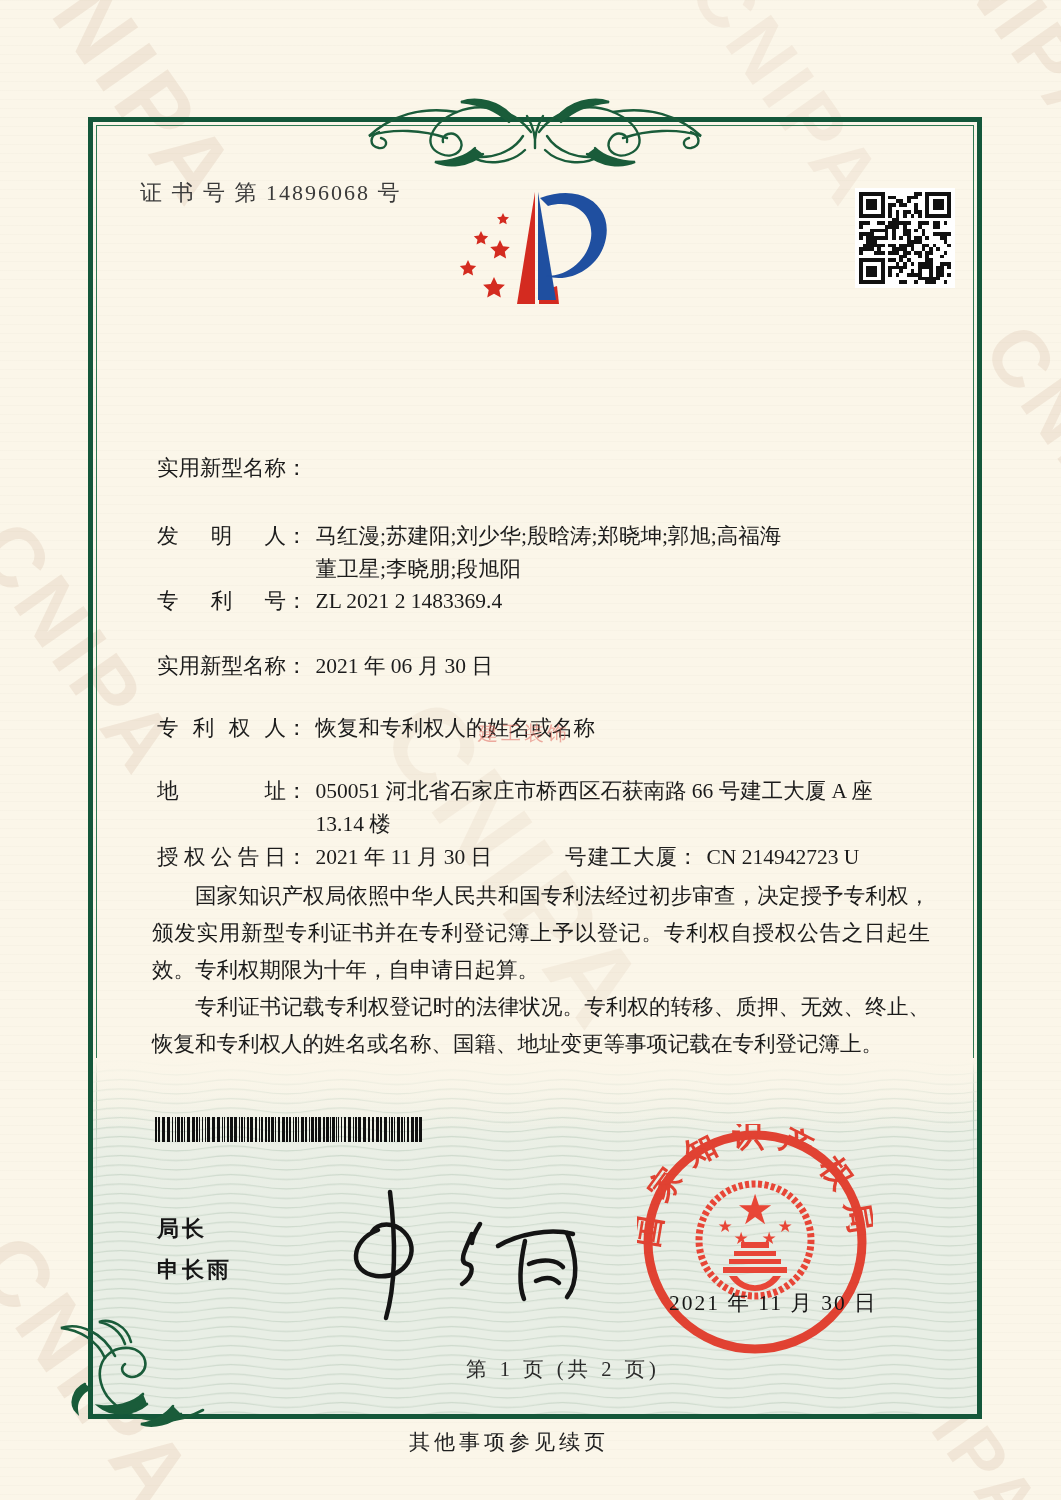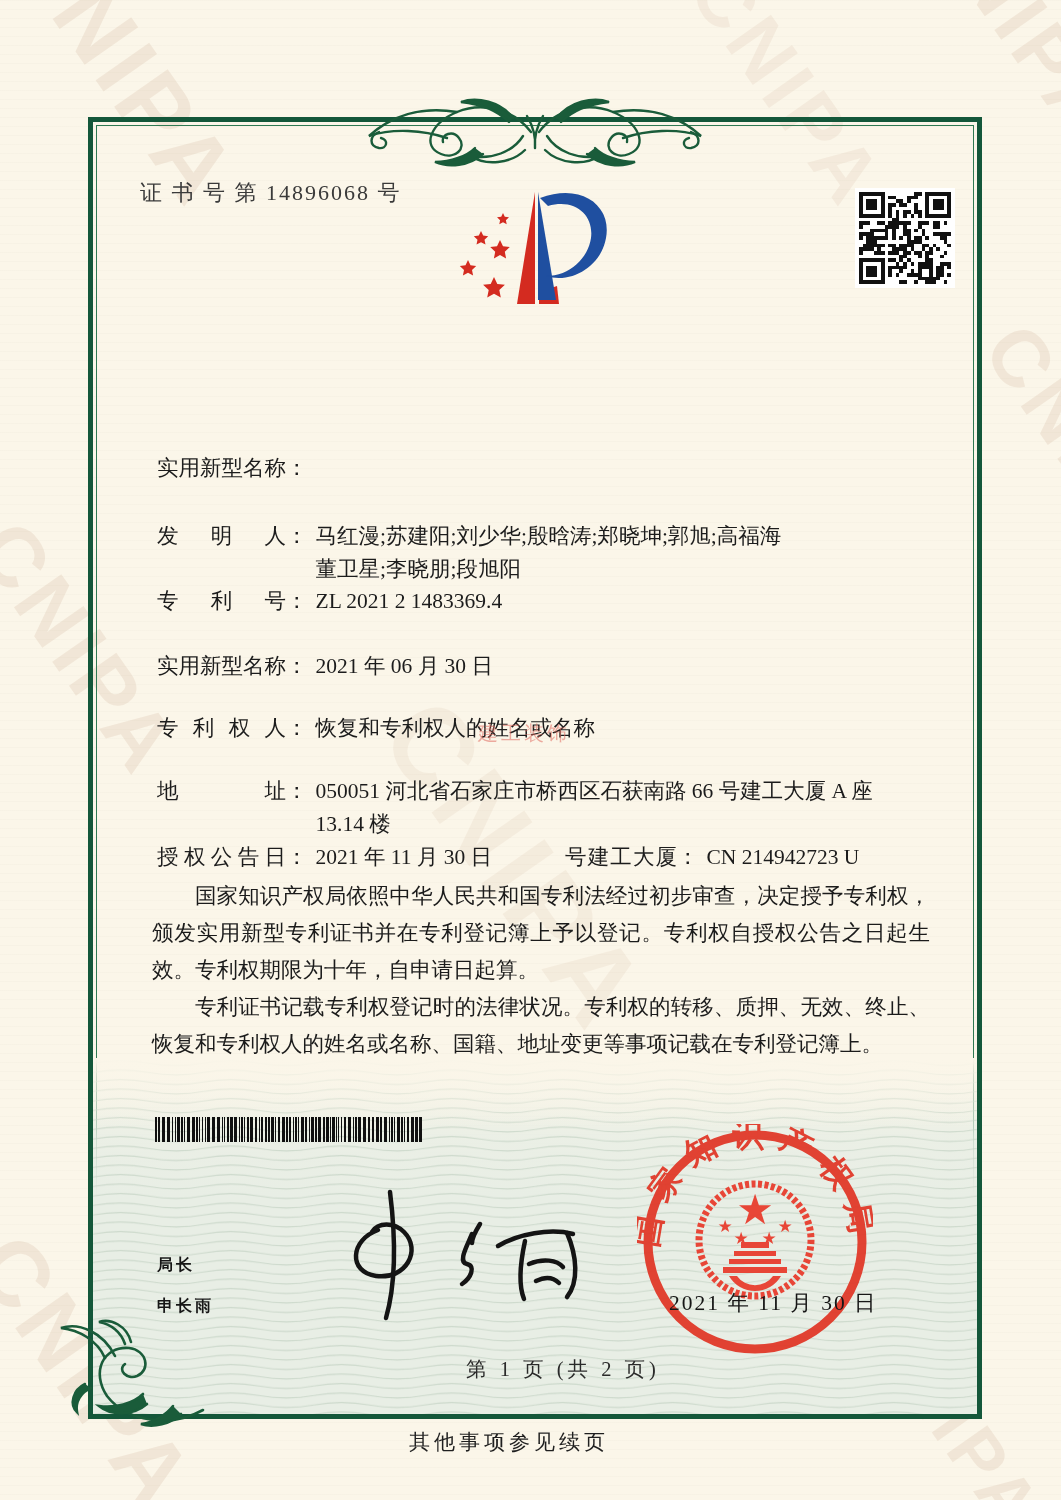--- a/index.html
+++ b/index.html
@@ -33,21 +33,21 @@
   .lbl{display:inline-block;width:129px;text-align:justify;text-align-last:justify;}
   .colon{display:inline-block;margin-right:8px;}
   .val{white-space:nowrap;}
   .row2{position:absolute;left:408px;top:0;display:flex;}
   .paras{position:absolute;left:59px;top:756px;width:778px;font-size:21.5px;line-height:37px;
     text-align:justify;color:#1b1b1b;}
   .paras p{margin:0;text-indent:2em;}
   .barcode{position:absolute;left:62px;top:995px;width:272px;height:25px;display:flex;align-items:stretch;}
   .barcode div{height:100%;}
   .director{position:absolute;left:64px;top:1086px;font-family:"Liberation Sans",sans-serif;
-    font-weight:600;font-size:16px;line-height:41px;color:#161616;letter-spacing:3px;z-index:4;margin-top:36px;}
+    font-weight:600;font-size:22px;line-height:41px;color:#161616;letter-spacing:3px;z-index:4;}
   .signature{position:absolute;left:227px;top:1062px;z-index:4;}
   .seal{position:absolute;left:544px;top:1002px;z-index:5;mix-blend-mode:multiply;opacity:.93;}
   .sealdate{position:absolute;left:576px;top:1166px;z-index:6;font-size:21.5px;
     letter-spacing:2px;color:#161616;white-space:nowrap;}
   .pagenum{position:absolute;left:0;top:1233px;width:100%;text-align:center;
     font-size:20.5px;letter-spacing:4px;color:#2a2a2a;z-index:4;margin-left:28px;}
   .waves{position:absolute;left:0;bottom:0;width:100%;height:356px;z-index:2;
     background:linear-gradient(180deg, rgba(232,238,229,0) 0, rgba(232,238,229,.85) 80px, #e8eee5 140px);}
   .waves svg{position:absolute;inset:0;width:100%;height:100%;opacity:.75;}
   .waves::after{content:'';position:absolute;left:0;top:0;right:0;height:70px;

